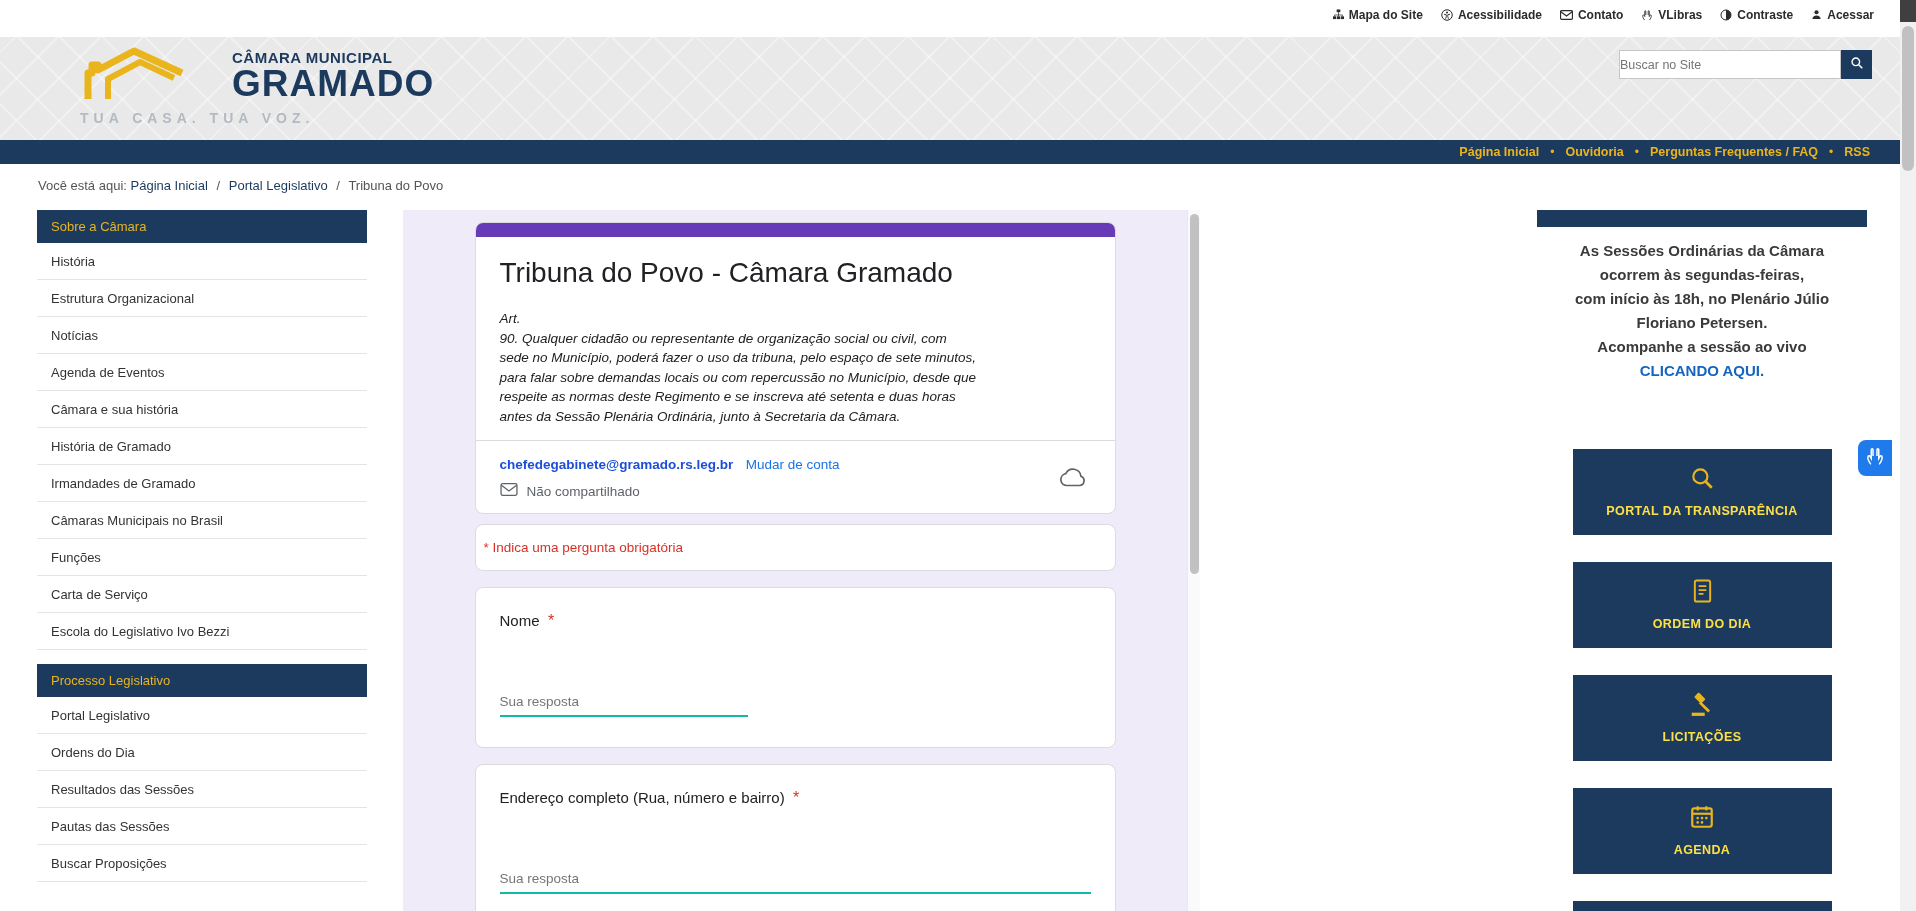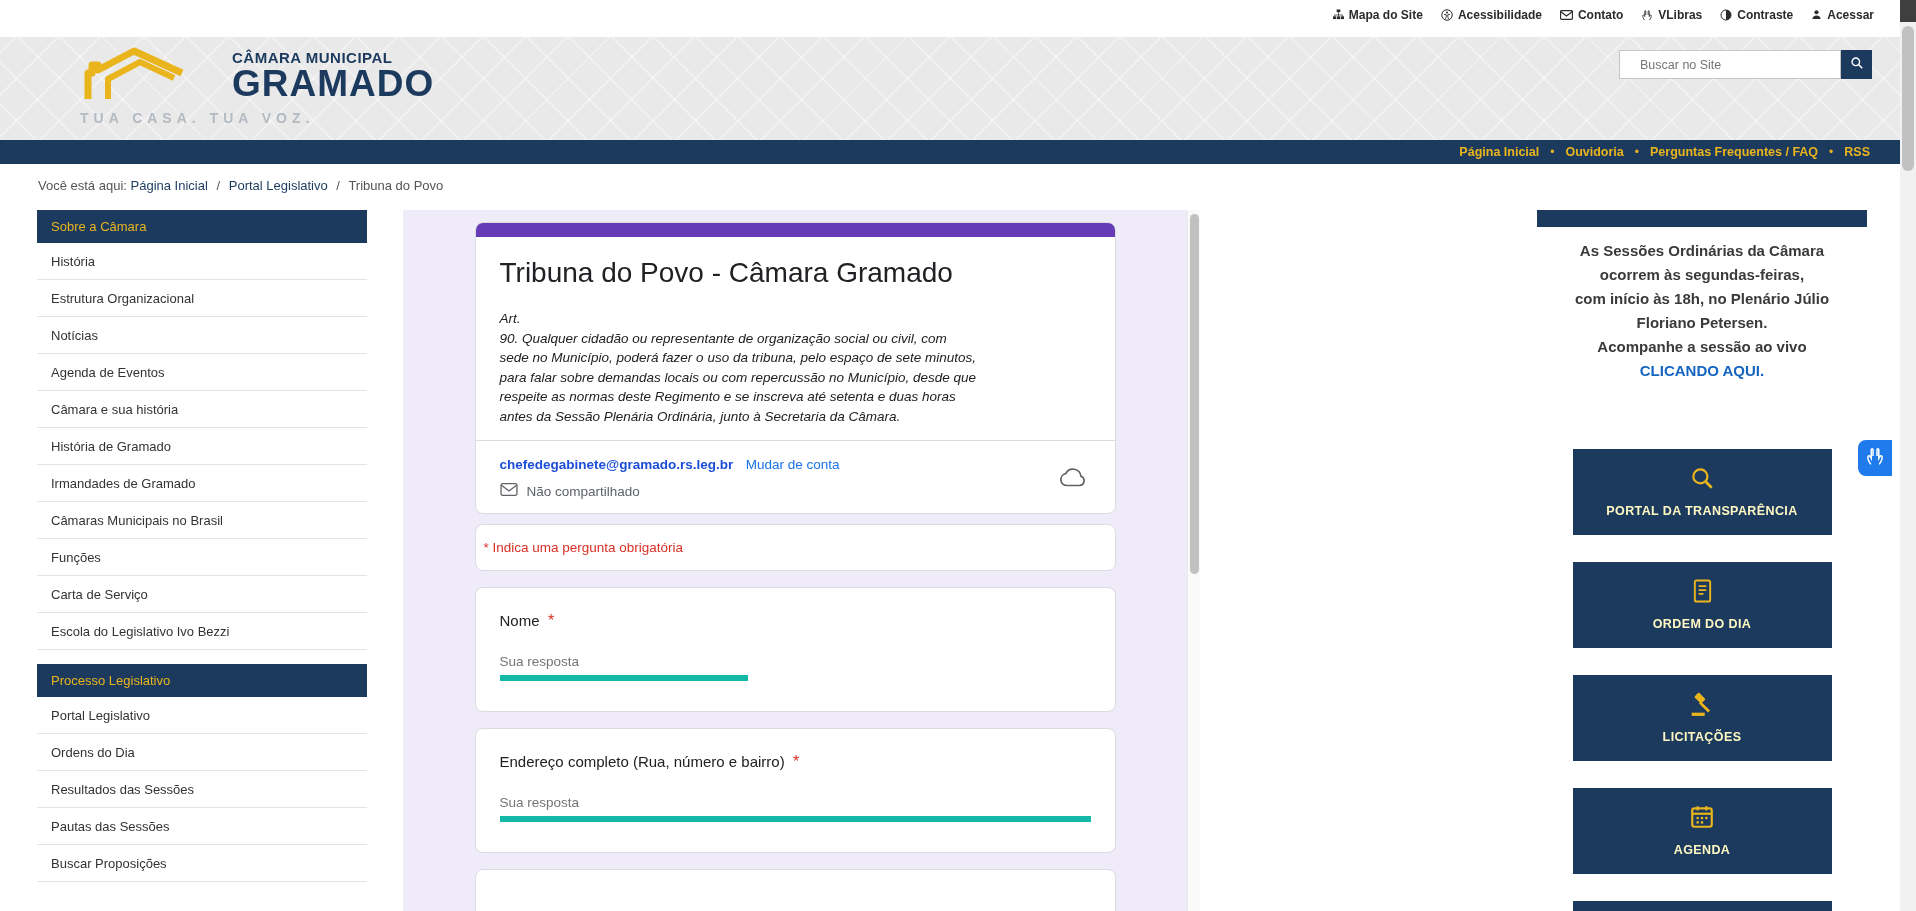--- a/index.html
+++ b/index.html
@@ -20,21 +20,21 @@
        repeating-linear-gradient(45deg, rgba(255,255,255,.35) 0 2px, transparent 2px 30px),
        repeating-linear-gradient(-45deg, rgba(255,255,255,.35) 0 2px, transparent 2px 30px),
        #e9e9e9; }
   .logo { position:absolute; left:78px; top:6px; display:flex; flex-direction:column; cursor:pointer; }
   .logo-row { display:flex; align-items:flex-start; gap:14px; }
   .logo-text { padding-top:6px; }
   .logo-l1 { font-size:15px; font-weight:700; color:#1c3a5e; letter-spacing:.5px; }
   .logo-l2 { font-size:37px; font-weight:800; color:#1c3a5e; letter-spacing:1px; line-height:36px; }
   .logo-tag { margin-top:5px; padding-left:2px; font-size:14px; font-weight:700; letter-spacing:5px; color:#b4bac1; }
   .search { position:absolute; right:28px; top:13px; display:flex; }
-  .search input { width:222px; height:29px; border:1px solid #c6c6c6; background:#fff; padding:0 20px;
+  .search input { width:222px; height:29px; border:1px solid #c6c6c6; background:#fff; padding:0 0;
                   font-size:12.5px; color:#444; outline:none; font-family:"Liberation Sans",sans-serif; }
   .search button { width:31px; height:29px; background:#1c3a5e; border:none; display:flex;
                    align-items:center; justify-content:center; cursor:pointer; }
 
   
   .mainnav { position:absolute; top:140px; left:0; right:16px; height:24px; background:#1c3a5e;
              display:flex; justify-content:flex-end; align-items:center; gap:11px; padding-right:30px; }
   .nav-link { color:#eab51c; font-size:12.5px; font-weight:700; text-decoration:none; cursor:pointer; }
   .nav-sep { color:#eab51c; font-size:12px; }
 
@@ -65,38 +65,38 @@
   .f-account { border-top:1px solid #dadce0; display:flex; justify-content:space-between; align-items:center; }
   .f-email { font-size:13.5px; font-weight:700; color:#1d4ed8; }
   .f-switch { font-size:13.5px; color:#1a73e8; margin-left:8px; text-decoration:none; cursor:pointer; }
   .f-shared { display:flex; align-items:center; gap:9px; margin-top:10px; font-size:13.5px; color:#5f6368; }
   .f-cloud { display:flex; align-items:center; padding-right:6px; }
   .f-card.note { margin-top:10px; }
   .f-note { padding:15px 8px; font-size:13.5px; color:#d93025; }
   .f-card.q { margin-top:16px; padding:24px 24px 30px; }
   .q-label { font-size:15px; color:#202124; }
   .q-req { color:#d93025; margin-left:4px; }
-  .q-input { display:block; margin-top:24px; border:none; border-bottom:6px solid #14b8a6; background:transparent;
+  .q-input { display:block; margin-top:64px; border:none; border-bottom:2px solid #14b8a6; background:transparent;
              font-size:13.5px; color:#202124; padding:0 0 6px; outline:none; font-family:"Liberation Sans",sans-serif; }
   .q-input::placeholder { color:#757575; }
   .q-input.half { width:42%; }
   .q-input.full { width:100%; }
   .f-card.partial { margin-top:16px; height:60px; }
   .f-scrollbar { position:absolute; top:0; right:0; width:13px; height:100%; background:#fafafa; border-left:1px solid #eaeaea; }
   .f-thumb { position:absolute; top:4px; left:2px; width:9px; height:360px; background:#c1c1c1; border-radius:5px; cursor:pointer; }
 
   
   .rail { position:absolute; left:1537px; top:210px; width:330px; }
   .rail-strip { height:17px; background:#1c3a5e; }
   .rail-text { margin-top:12px; text-align:center; font-size:15px; font-weight:700; color:#3a3a3a; line-height:24px; }
   .rail-line { display:block; }
   .rail-link { display:block; color:#1565c0; font-size:15px; font-weight:700; text-align:center; line-height:24px;
                text-decoration:none; cursor:pointer; }
   .rail-buttons { margin-top:66px; display:flex; flex-direction:column; align-items:center; gap:27px; }
-  .rail-btn { width:259px; height:86px; background:#1c3a5e; color:#fef9c3; display:flex; flex-direction:column;
+  .rail-btn { width:259px; height:86px; background:#1c3a5e; color:#fde047; display:flex; flex-direction:column;
               align-items:center; justify-content:center; gap:8px; text-align:center; cursor:pointer; }
   .rail-btn .lbl { font-size:12.5px; font-weight:700; letter-spacing:.4px; line-height:16px; padding:0 28px; }
   .rail-btn.partial { height:86px; }
 
   
   .vlibras { position:absolute; left:1858px; top:440px; width:34px; height:36px; background:#1f7aec;
              border-radius:8px 0 0 8px; display:flex; align-items:center; justify-content:center; cursor:pointer; }
 
   
   .pg-scrollbar { position:absolute; top:0; right:0; width:16px; height:911px; background:#f1f1f1; }

